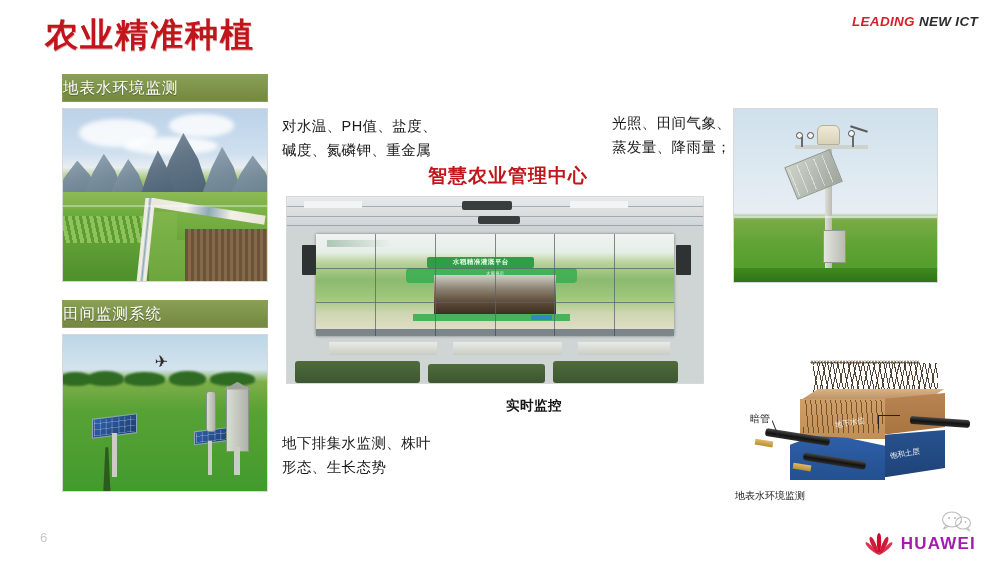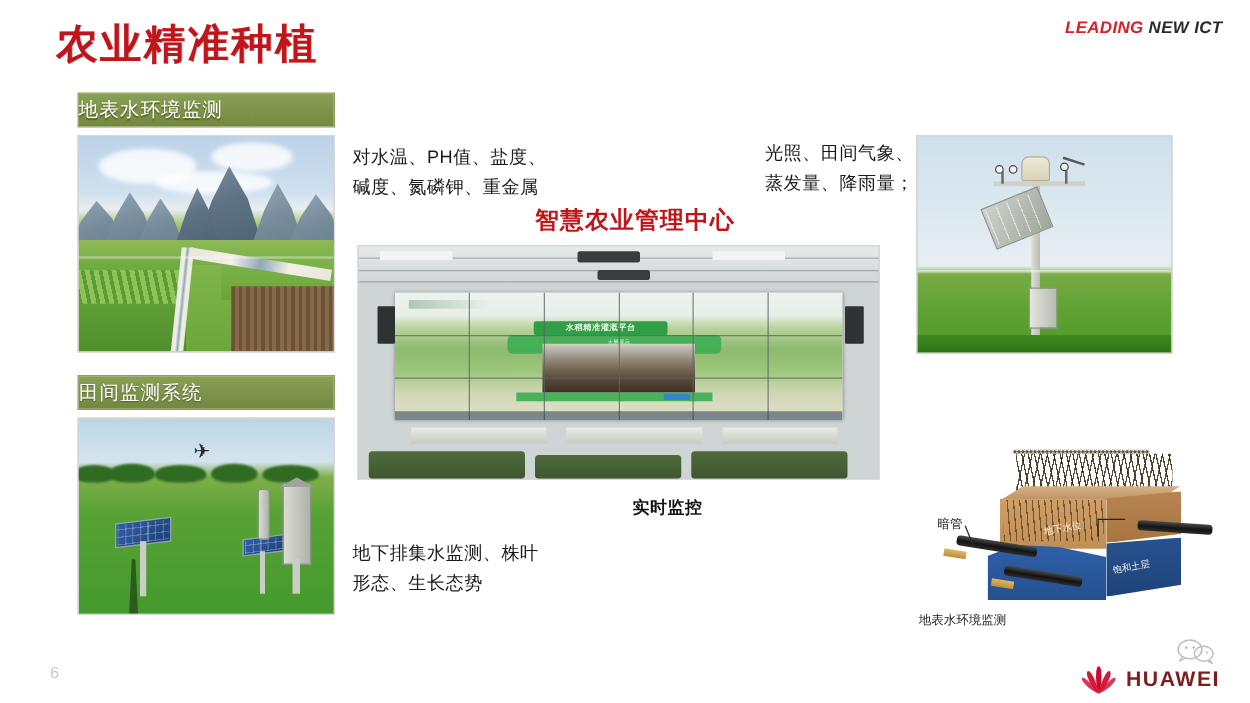--- a/index.html
+++ b/index.html
@@ -129,21 +129,21 @@
   .d-crop { position:absolute; color:#3b2a16; font-size:7px; line-height:.8; }
   .d-label { position:absolute; font-size:10px; color:#1c1c1c; white-space:nowrap; }
   .d-label-w { position:absolute; font-size:7.5px; color:#f2f2f2; white-space:nowrap; }
   .d-leader { position:absolute; background:#2a2a2a; }
 
   
   .page-num { position:absolute; left:40px; bottom:17px; font-size:13px; color:#c9c9c9; }
   .wm { position:absolute; right:26px; bottom:30px; display:flex; align-items:center; gap:7px; }
   .wm-text { font-size:19px; color:#9a9a9a; letter-spacing:2px; font-weight:500; }
   .hw { position:absolute; right:24px; bottom:6px; display:flex; align-items:center; gap:7px; }
-  .hw-text { font-size:17px; font-weight:bold; color:#7f1d1d; letter-spacing:1.2px; }
+  .hw-text { font-size:17px; font-weight:bold; color:#a21caf; letter-spacing:1.2px; }
 </style>
 </head>
 <body>
 
 <div class="slide">
 
   <div class="slide-title">农业精准种植</div>
 
   <div class="brand-lockup">
     <span class="brand-lead">LEADING</span><span class="brand-new"> NEW ICT</span>

